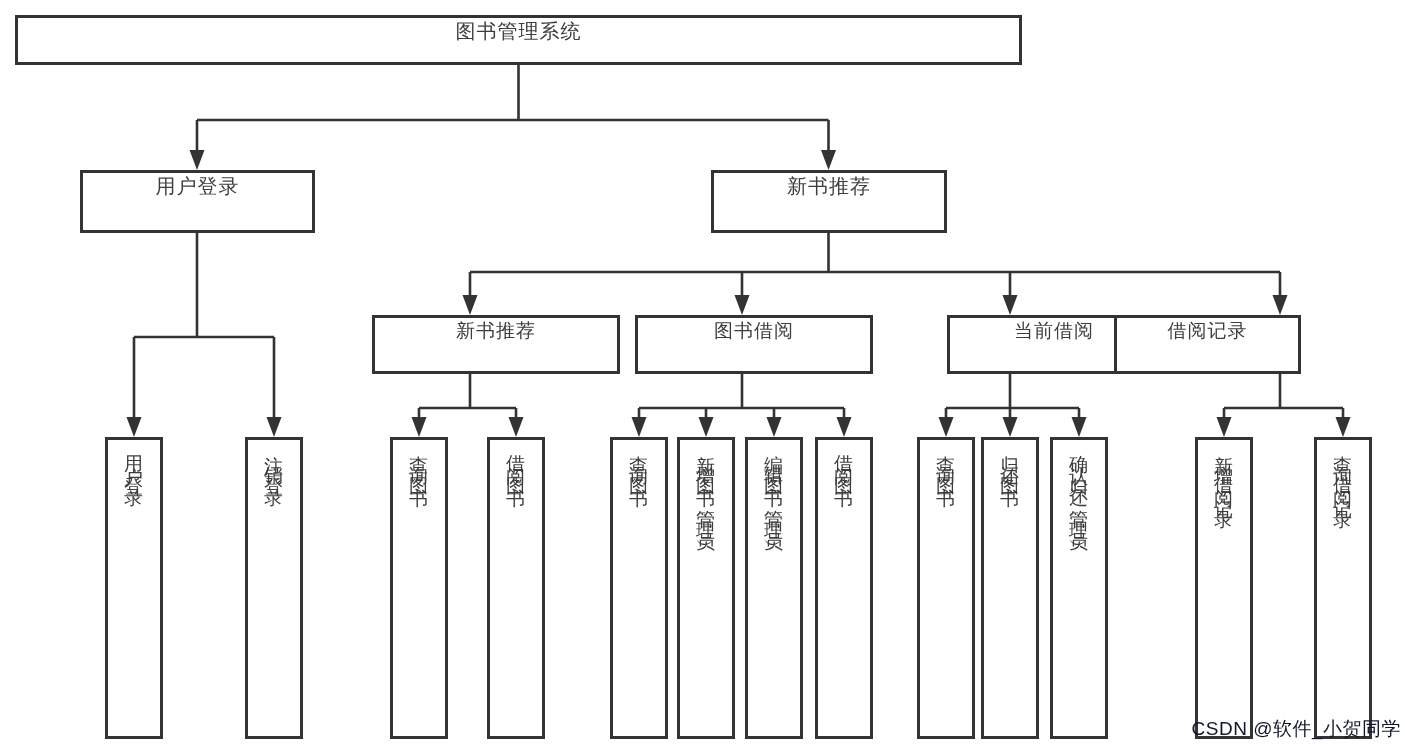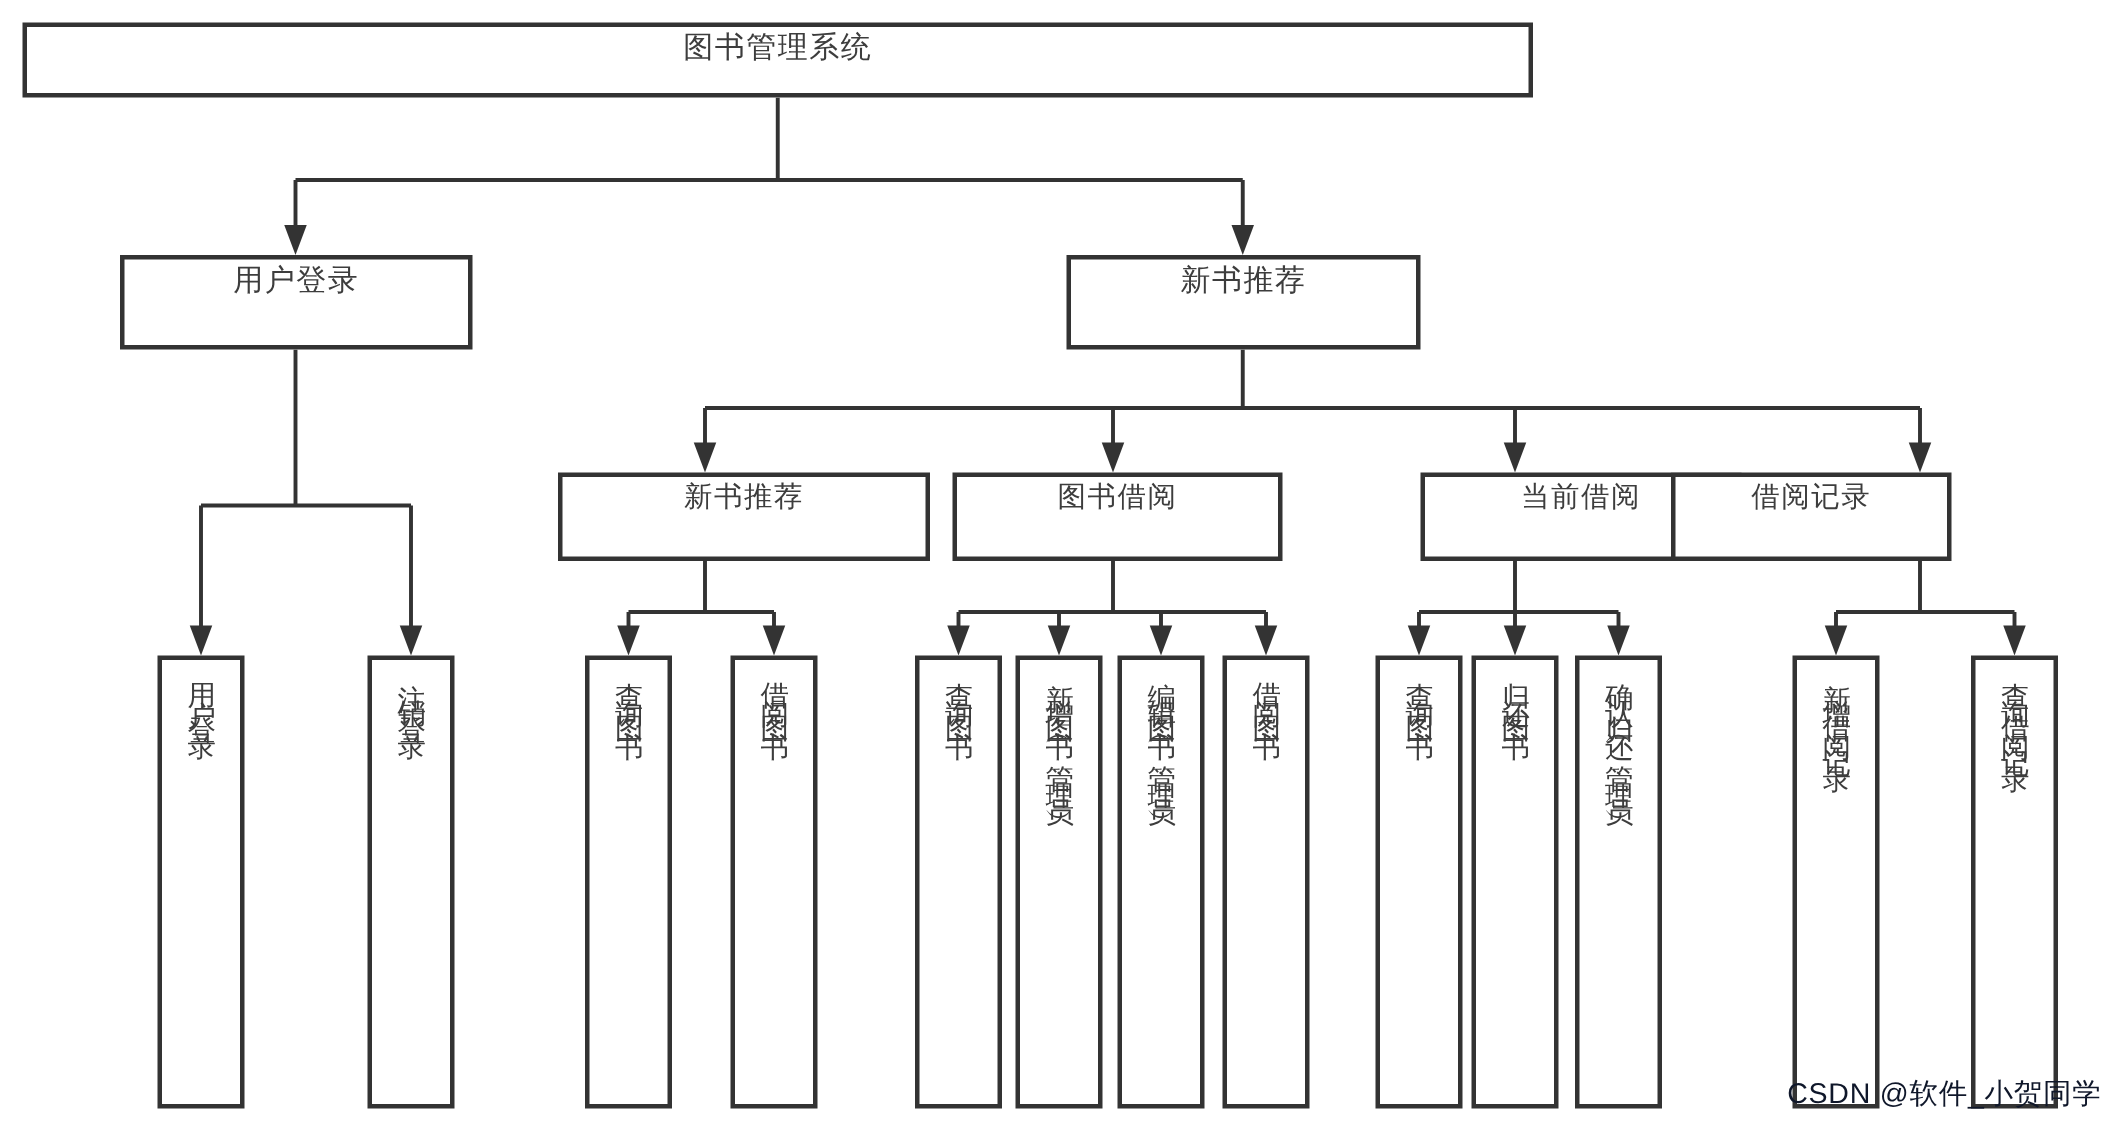--- a/index.html
+++ b/index.html
@@ -39,21 +39,21 @@
     writing-mode: vertical-rl;
     text-orientation: mixed;
     font-size: 19px;
     letter-spacing: 11px;
     line-height: 1;
     white-space: nowrap;
   }
   #n-user-login   { left: 80px;   width: 235px; }
   #n-book-mgmt    { left: 711px;  width: 236px; }
   #n-new-book-rec { left: 372px;  width: 248px; }
-  #n-book-borrow  { left: 635px;  width: 220px; }
+  #n-book-borrow  { left: 635px;  width: 238px; }
   #n-cur-borrow   { left: 903px;  width: 214px; margin-left: 44px; }
   #n-borrow-rec   { left: 1114px; width: 187px; }
   #l-user-login   { left: 105px; }
   #l-logout       { left: 245px; }
   #l-query-1      { left: 390px; }
   #l-borrow-1     { left: 487px; }
   #l-query-2      { left: 610px; }
   #l-add-book     { left: 677px; }
   #l-edit-book    { left: 745px; }
   #l-borrow-2     { left: 815px; }

